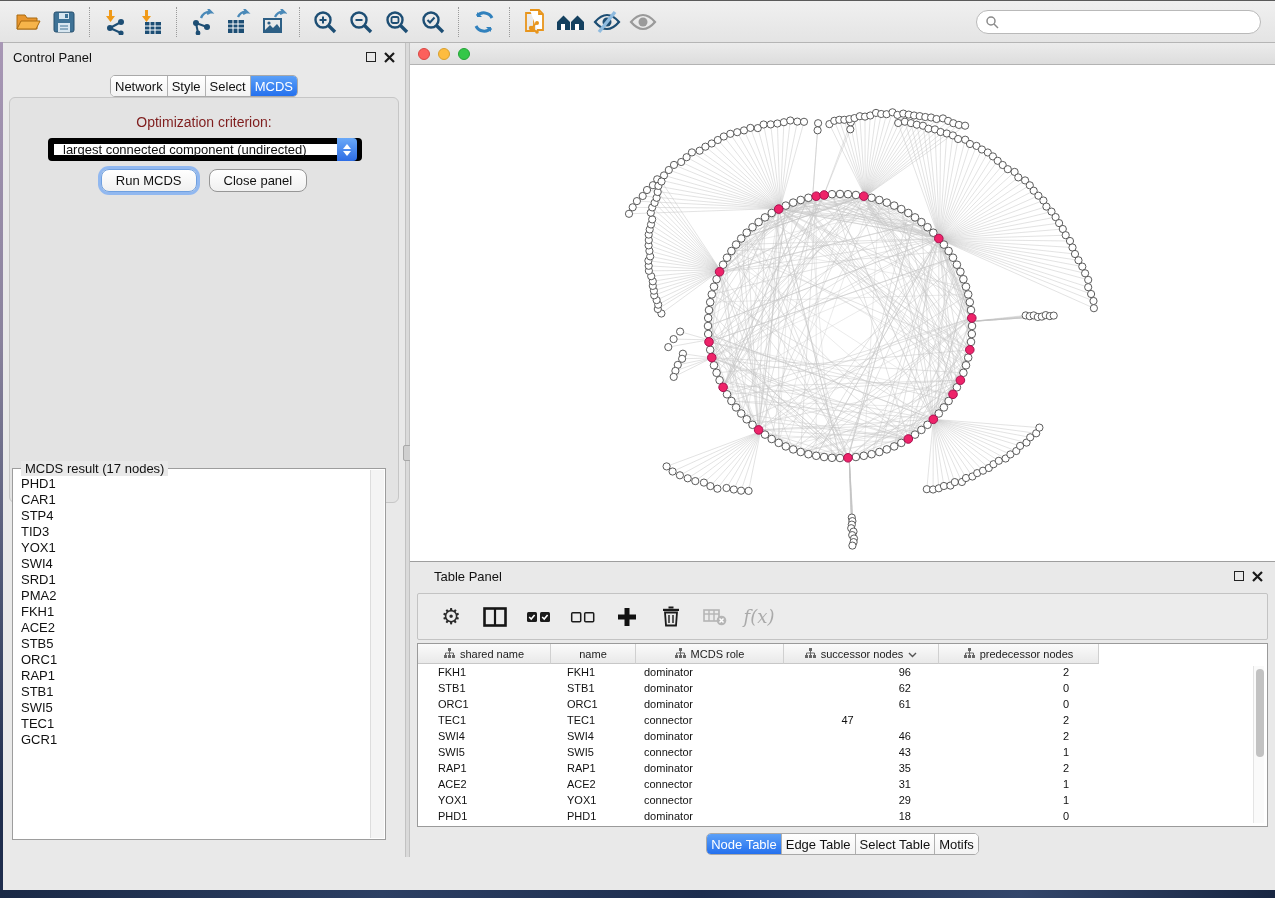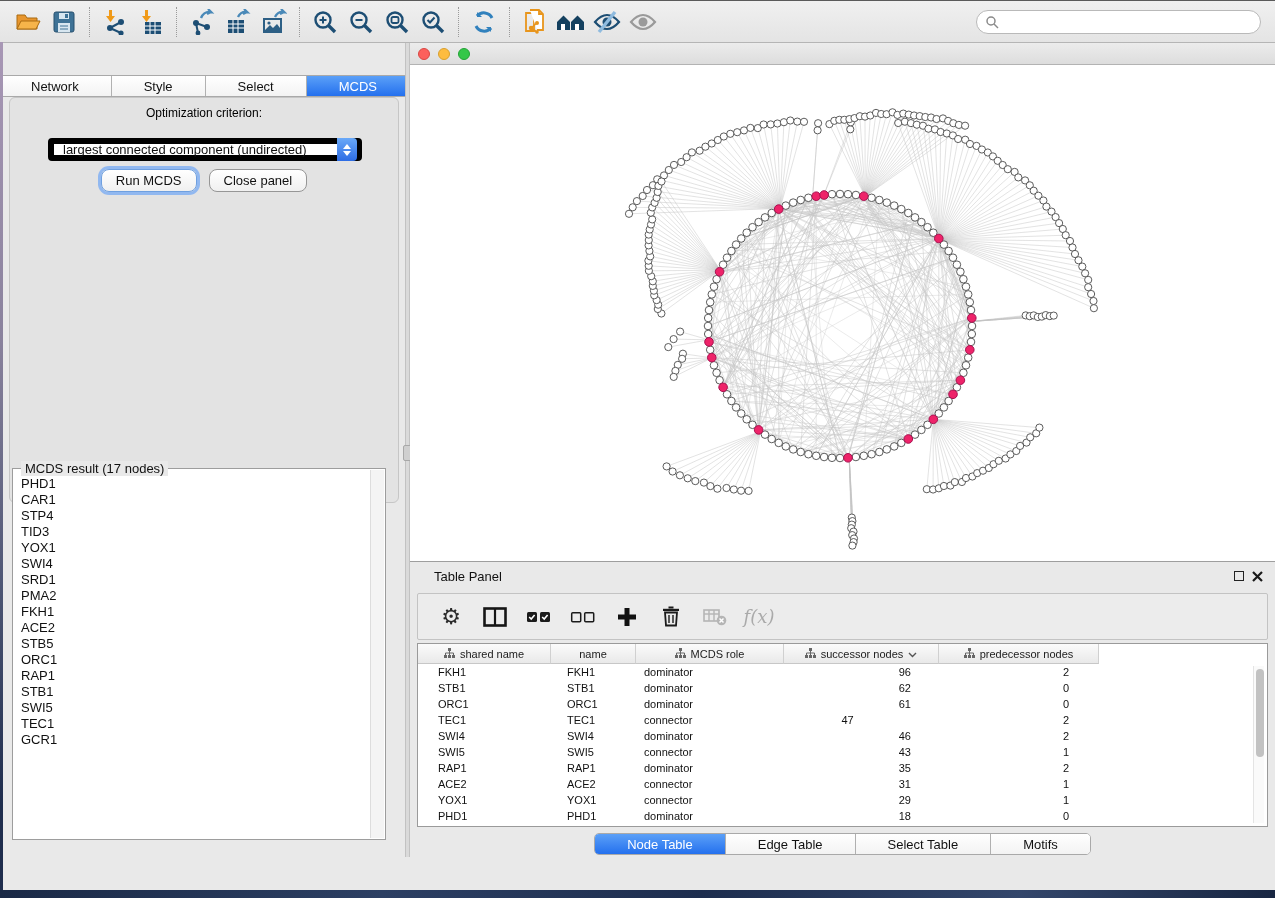--- a/index.html
+++ b/index.html
@@ -22,27 +22,27 @@
   .searchbox input { border:none; outline:none; flex:1; height:18px; font-size:12px; background:transparent; }
 
   
   .control-panel { position:absolute; left:3px; top:42px; width:402px; height:814px; background:#e9e9e9; }
   .cp-titlebar { height:28px; display:flex; align-items:center; padding:0 10px; }
   .cp-title { font-size:13px; color:#111; flex:1; }
   .win-ctl { display:flex; gap:8px; align-items:center; }
   .float-box { width:10px; height:10px; border:1.5px solid #222; display:inline-block; }
   .seg { display:flex; border:1px solid #a9a9a9; border-radius:5px; overflow:hidden; background:#fff; height:22px; }
   .seg .sg { font-size:13px; color:#111; background:linear-gradient(#ffffff,#f3f3f3);
-    border-right:1px solid #b0b0b0; display:flex; align-items:center; justify-content:center; padding:0 32px; }
+    border-right:1px solid #b0b0b0; display:flex; align-items:center; justify-content:center; padding:0 4px; }
   .seg .sg:last-child { border-right:none; }
   .seg .sg.active { background:linear-gradient(#5ba0f8,#2470ee); color:#fff; }
   .cp-tabs { position:absolute; left:50%; transform:translateX(-50%); top:32px; }
   .cp-box { position:absolute; left:6px; top:54px; width:390px; height:406px; background:#e3e3e3;
     border:1px solid #c6c6c6; border-radius:6px; }
-  .opt-label { text-align:center; margin-top:8px; font-size:12px; color:#000000; }
+  .opt-label { text-align:center; margin-top:16px; font-size:14px; color:#7f1d1d; }
   .dropdown { position:absolute; left:38px; top:40px; width:314px; height:23px; background:#fff;
     border:6px solid #000000; border-radius:4px; display:flex; align-items:center; font-size:13px; color:#111; }
   .dropdown .dd-text { flex:1; padding-left:9px; white-space:nowrap; overflow:hidden; }
   .dd-stepper { width:20px; height:23px; margin:-1px; border-radius:0 4px 4px 0;
     background:linear-gradient(#6aa9f8,#2d6ce4); display:flex; flex-direction:column;
     align-items:center; justify-content:center; gap:2px; }
   .dd-up { width:0; height:0; border-left:4px solid transparent; border-right:4px solid transparent; border-bottom:5px solid #fff; }
   .dd-dn { width:0; height:0; border-left:4px solid transparent; border-right:4px solid transparent; border-top:5px solid #fff; }
   .btn { height:23px; background:linear-gradient(#ffffff,#f0f0f0); border:1px solid #969696;
     border-radius:8px; font-size:13px; color:#111; display:inline-flex; align-items:center;
@@ -252,20 +252,29 @@
     <div class="searchbox">
       <svg width="14" height="14" viewBox="0 0 14 14">
           <circle cx="6" cy="6" r="4" fill="none" stroke="#8a8a8a" stroke-width="1.5"></circle>
           <line x1="9" y1="9" x2="13" y2="13" stroke="#8a8a8a" stroke-width="1.5"></line>
         </svg>
       <input type="text" value="" style="">
     </div>
   </div>
 
   <div class="control-panel">
+    <div class="cp-titlebar">
+      <span class="cp-title">Control Panel</span>
+      <span class="win-ctl">
+        <span class="float-box"></span>
+        <svg width="11" height="11" viewBox="0 0 11 11">
+            <path d="M1 1l9 9M10 1l-9 9" stroke="#1a1a1a" stroke-width="2.2"></path>
+          </svg>
+      </span>
+    </div>
     <div class="seg cp-tabs" id="cp-tabs">
         <div class="sg">Network</div>
         <div class="sg">Style</div>
         <div class="sg">Select</div>
         <div class="sg active">MCDS</div>
       </div>
     <div class="cp-box">
       <div class="opt-label">Optimization criterion:</div>
       <div class="dropdown">
         <span class="dd-text">largest connected component (undirected)</span>

